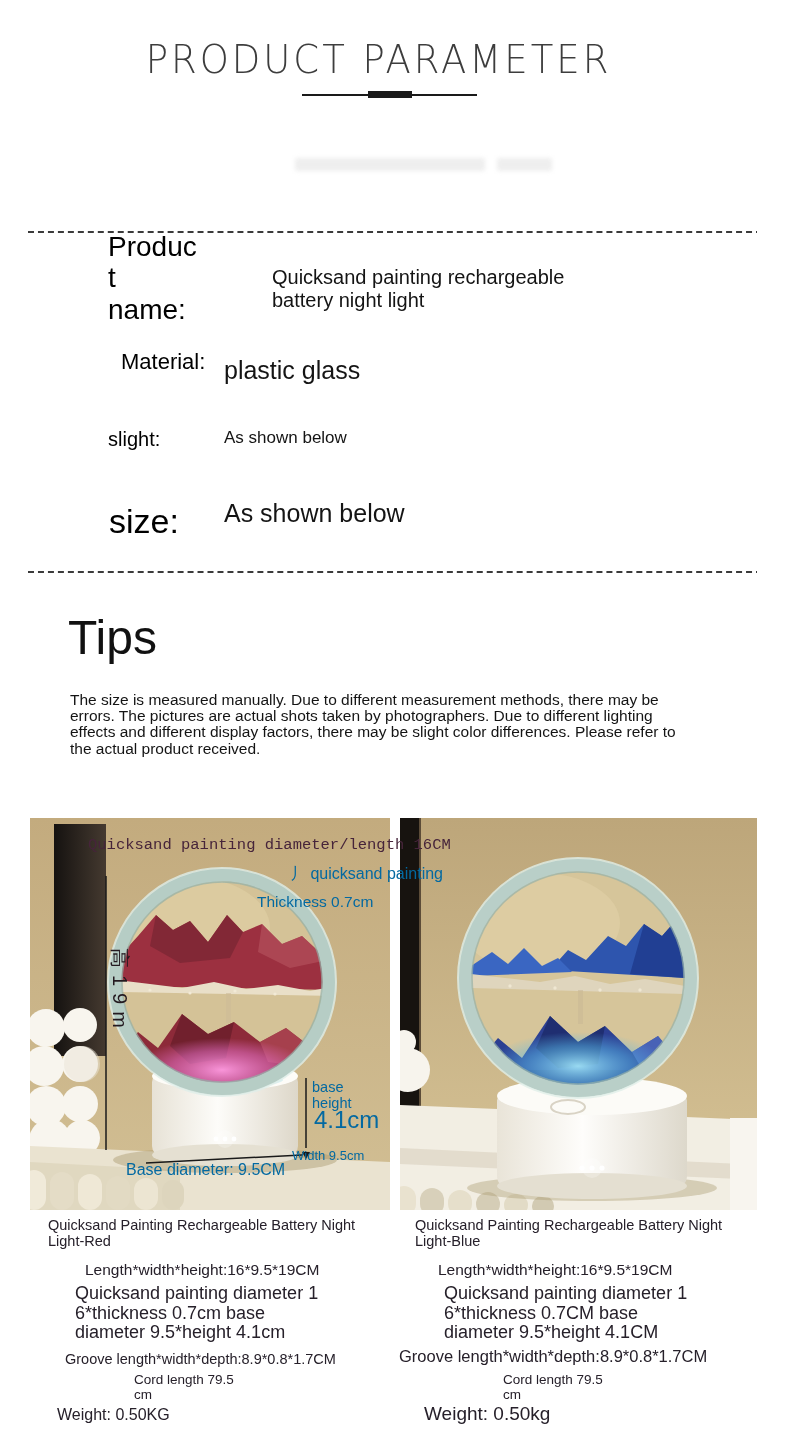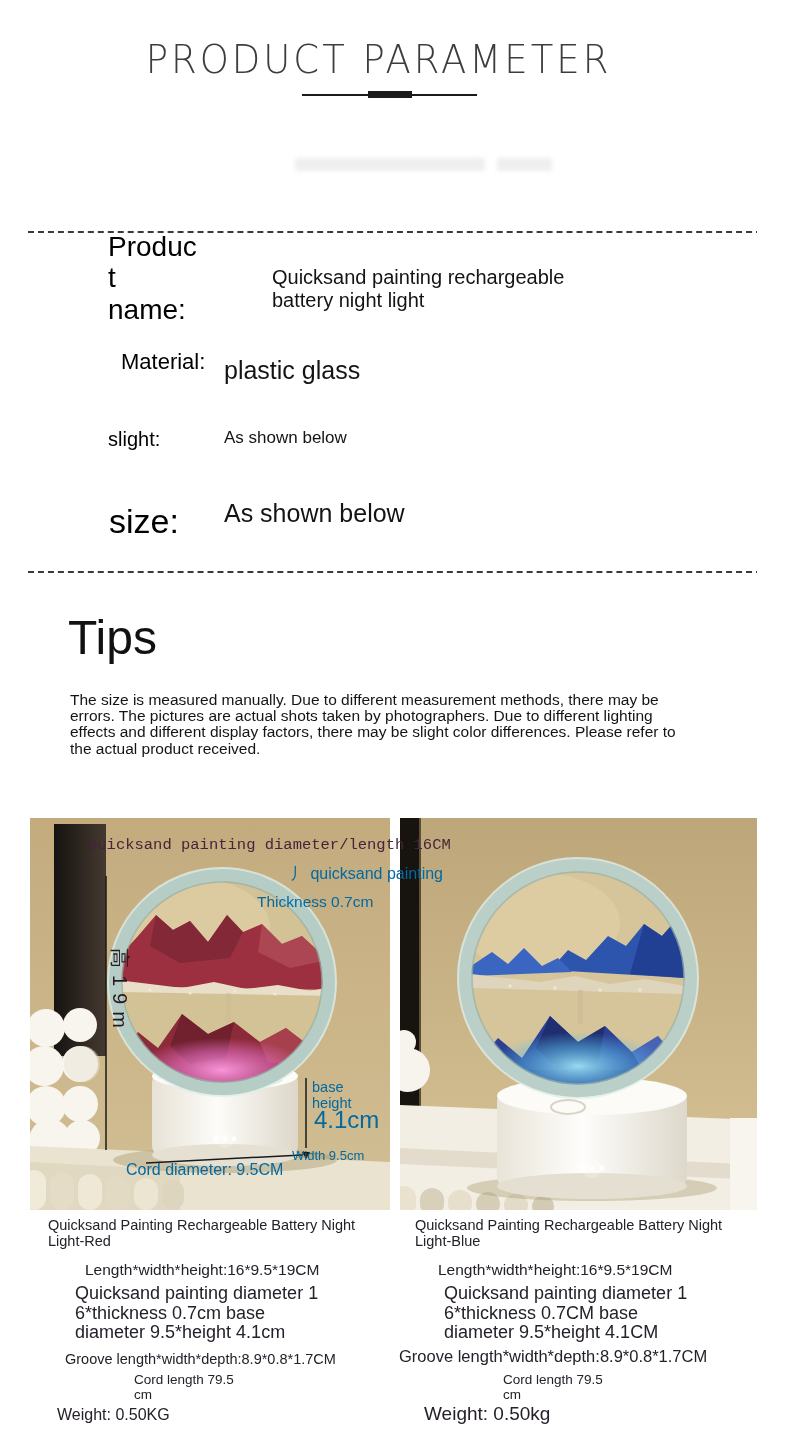--- a/index.html
+++ b/index.html
@@ -262,21 +262,21 @@
   </div>
 
   <div class="ann" style="left:88px;top:836px;font-size:15.5px;color:#46243a;font-family:Liberation Mono, monospace;">Quicksand painting diameter/length 16CM</div>
   <div class="ann" style="left:290px;top:864px;font-size:16px;">丿 quicksand painting</div>
   <div class="ann" style="left:257px;top:893px;font-size:15.5px;">Thickness 0.7cm</div>
   <div class="ann ann-rot" style="left:133px;top:948px;">高19m</div>
   <div class="ann" style="left:312px;top:1080px;font-size:14.5px;line-height:15.5px;">base
 height</div>
   <div class="ann" style="left:314px;top:1106px;font-size:24px;">4.1cm</div>
   <div class="ann" style="left:292px;top:1148px;font-size:13px;">Width 9.5cm</div>
-  <div class="ann" style="left:126px;top:1161px;font-size:16px;">Cord diameter: 9.5CM</div>
+  <div class="ann" style="left:126px;top:1161px;font-size:16px;">Base diameter: 9.5CM</div>
 
   <div class="col-text" style="left:48px;top:1218px;width:345px;font-size:14.5px;line-height:15.5px;">Quicksand Painting Rechargeable Battery Night
 Light-Red</div>
   <div class="col-text" style="left:85px;top:1261px;font-size:15.5px;">Length*width*height:16*9.5*19CM</div>
   <div class="col-text" style="left:75px;top:1284px;font-size:18px;line-height:19.5px;">Quicksand painting diameter 1
 6*thickness 0.7cm base
 diameter 9.5*height 4.1cm</div>
   <div class="col-text" style="left:65px;top:1351px;font-size:14.5px;">Groove length*width*depth:8.9*0.8*1.7CM</div>
   <div class="col-text" style="left:134px;top:1372px;font-size:13.5px;line-height:15px;">Cord length 79.5
 cm</div>

